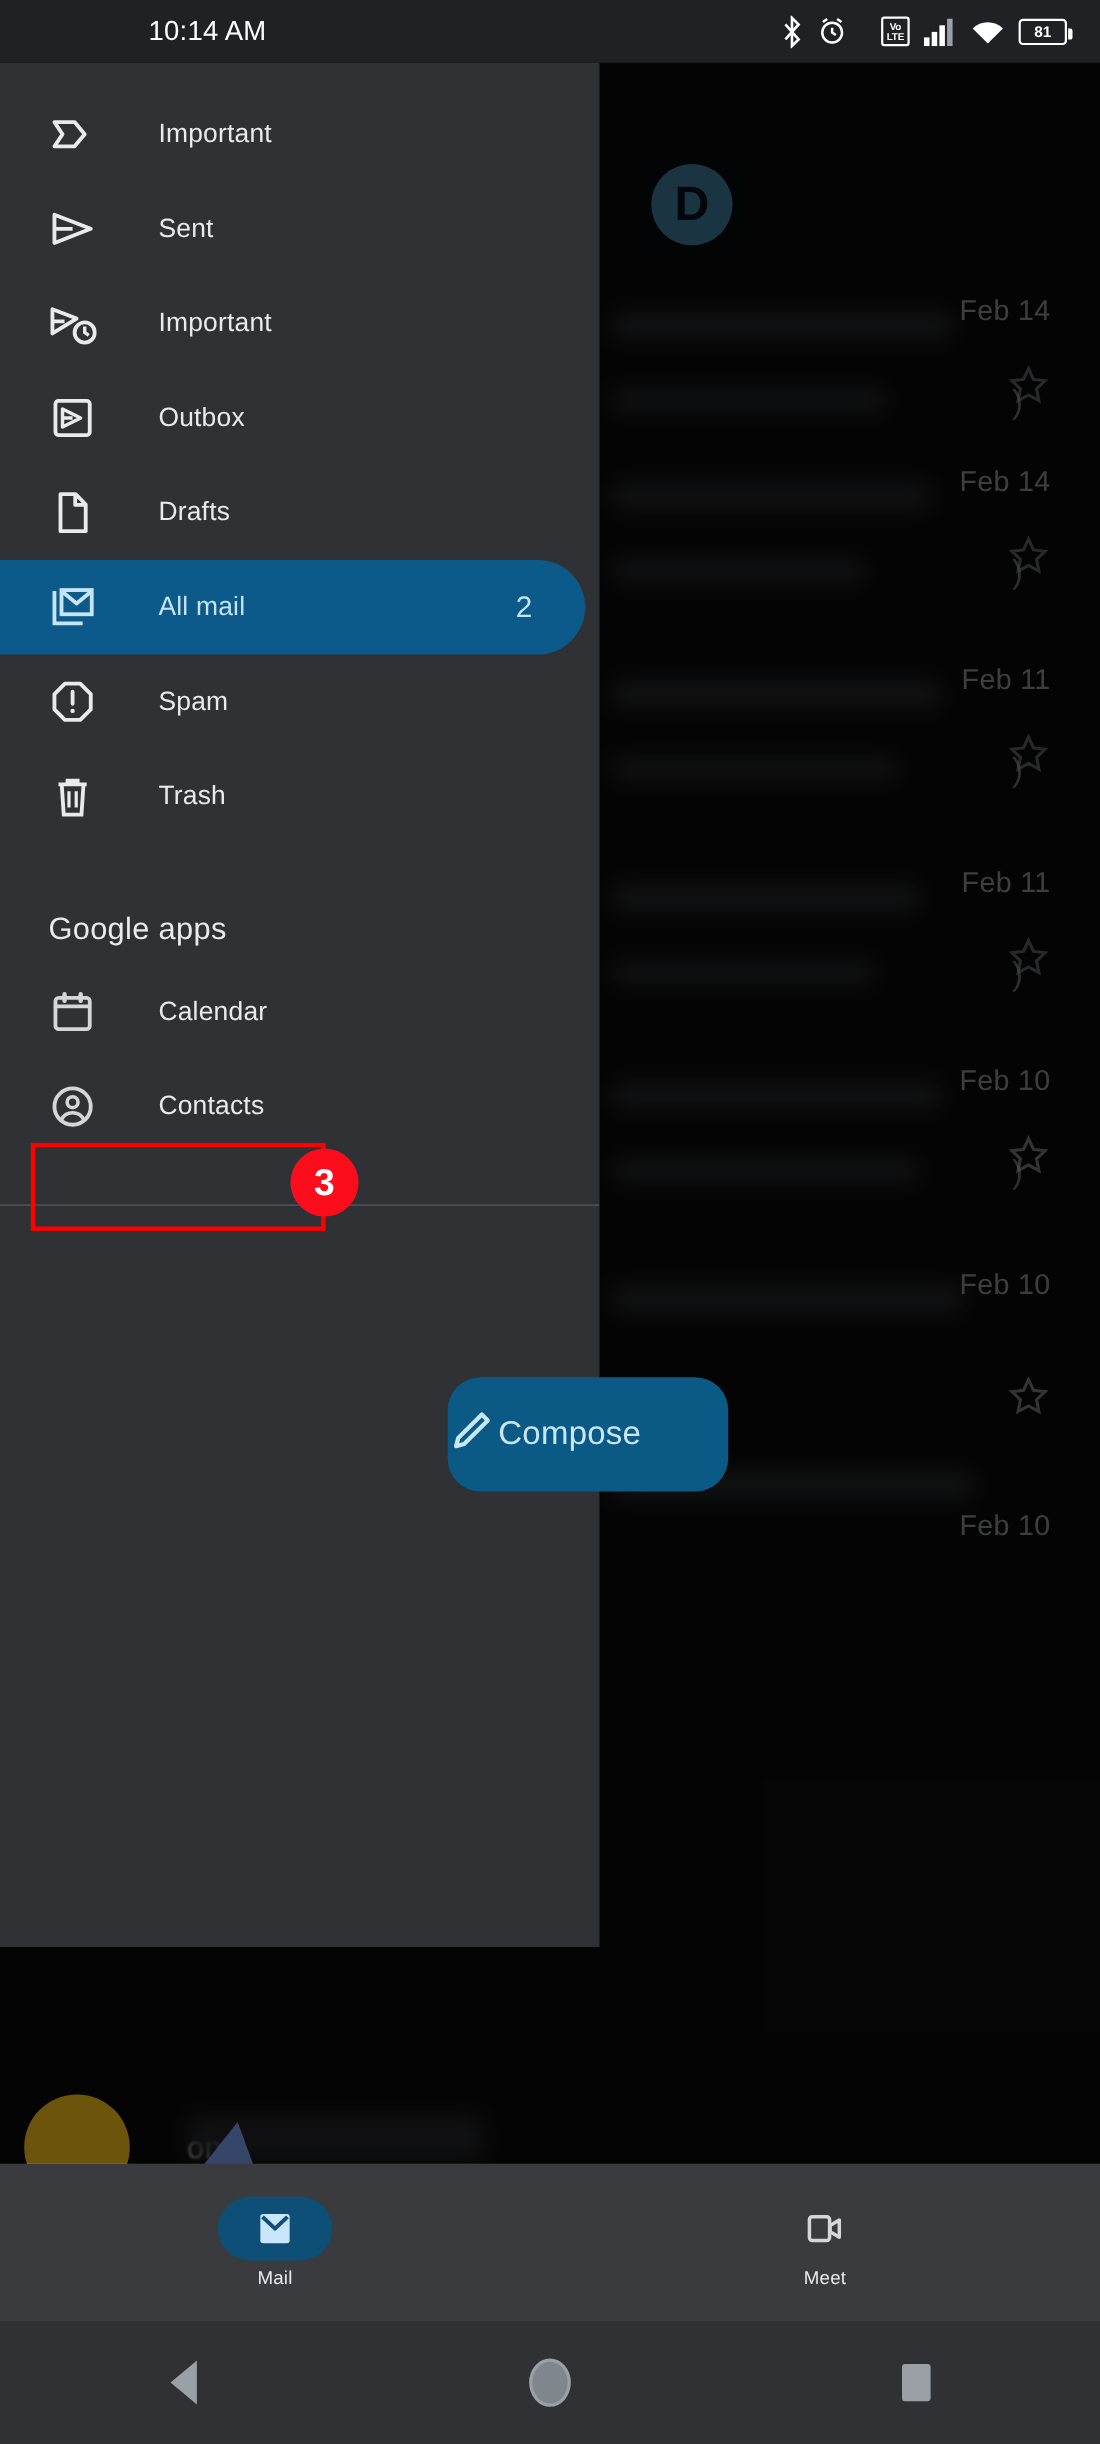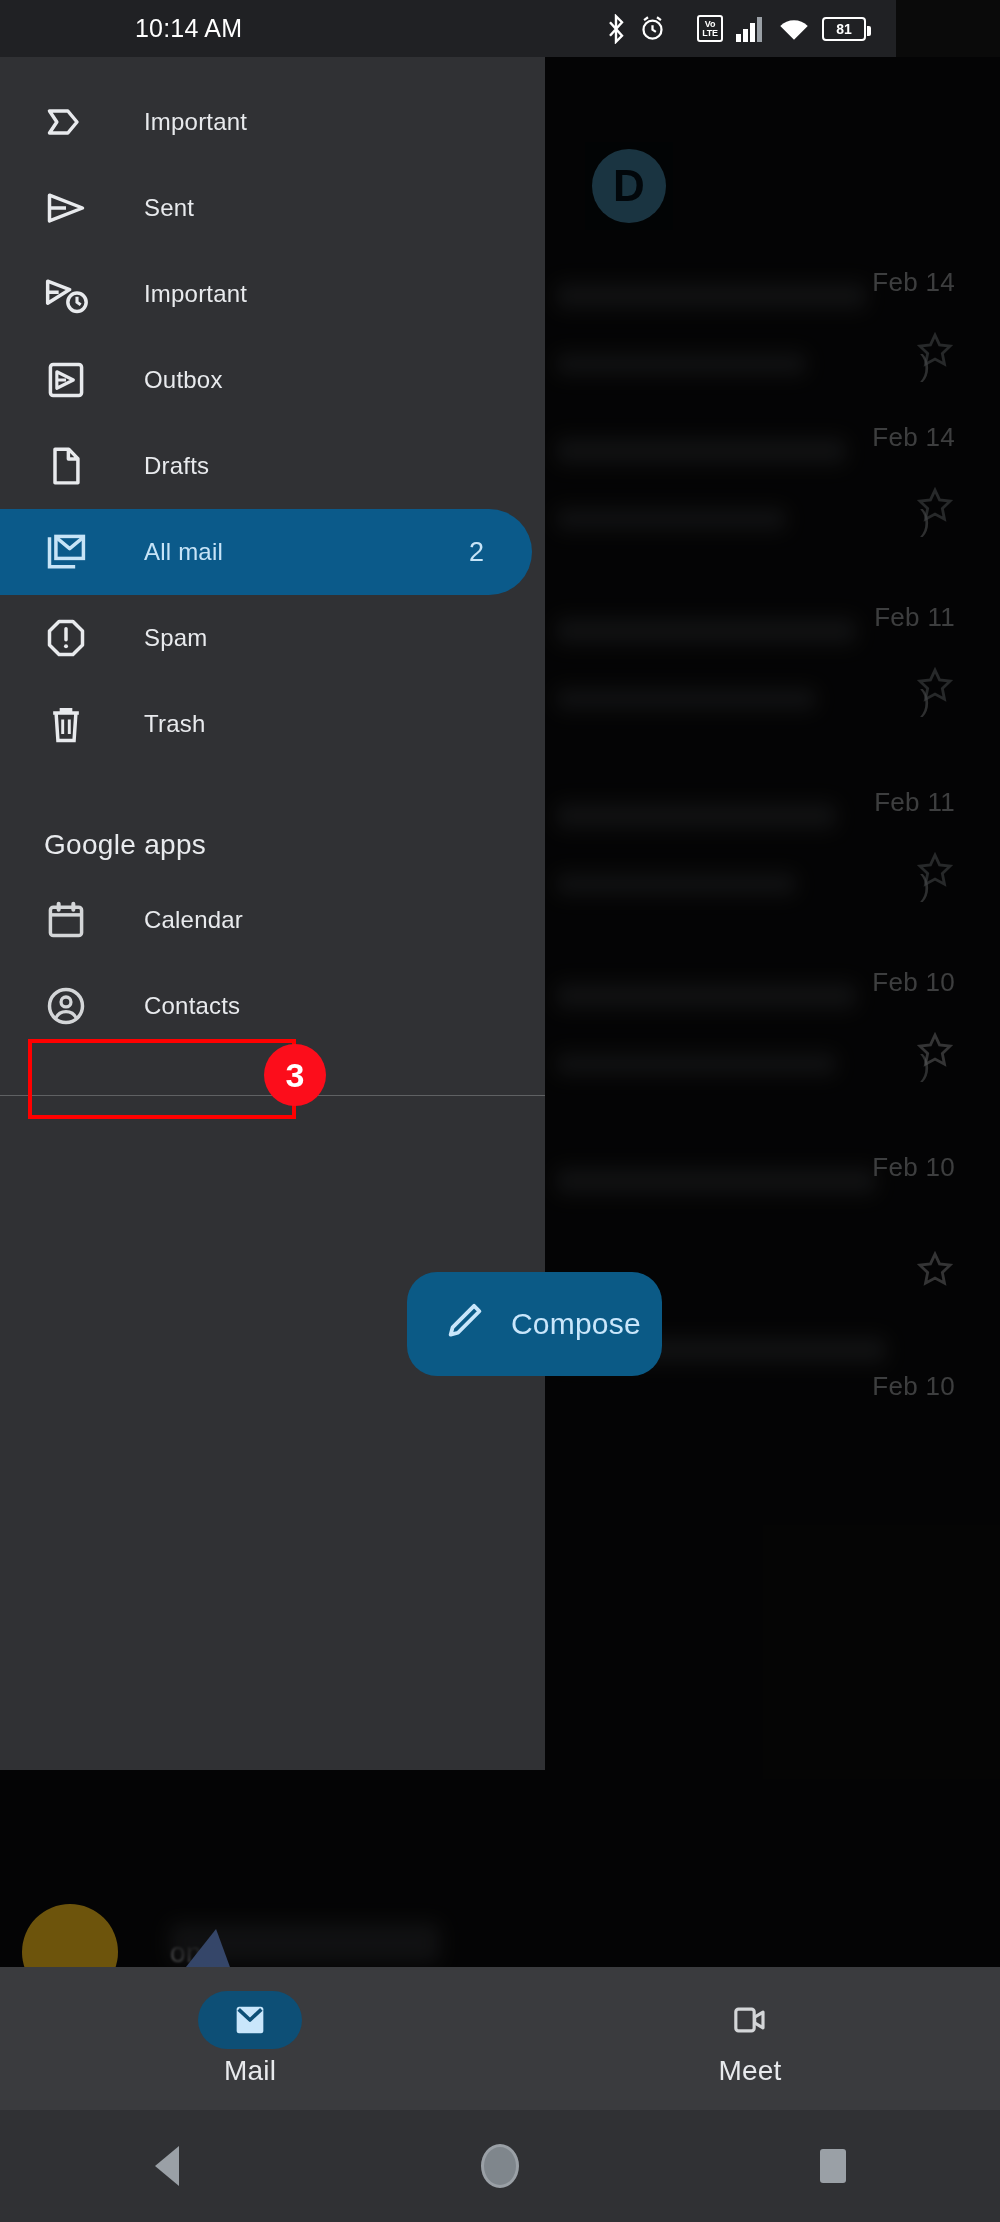--- a/index.html
+++ b/index.html
@@ -6,21 +6,21 @@
   html,body{
     width:1000px; height:2222px; overflow:hidden;
     background:#000;
     font-family:"Liberation Sans", sans-serif;
     -webkit-font-smoothing:antialiased;
   }
   #screen{ position:relative; width:1000px; height:2222px; background:#0a0a0a; }
 
   
   .statusbar{
-    position:absolute; left:0; top:0; width:896px; height:57px;
+    position:absolute; left:0; top:0; width:1000px; height:57px;
     background:#202124; color:#fff; display:flex; align-items:center;
     padding:0 30px; z-index:60;
   }
   .sb-time{ font-size:25px; letter-spacing:.2px; margin-left:105px; color:#fff;}
   .sb-right{ margin-left:auto; display:flex; align-items:center; gap:13px; }
   .sb-icon{ display:flex; align-items:center; justify-content:center; }
   .volte{
     border:2px solid #fff; border-radius:3px; width:26px; height:27px;
     display:flex; flex-direction:column; align-items:center; justify-content:center;
     line-height:.95; font-size:9px; font-weight:bold; letter-spacing:-.2px;margin-left:18px;
@@ -108,35 +108,35 @@
   .badge3{
     position:absolute; left:264px; top:1044px; width:62px; height:62px; border-radius:50%;
     background:#fc0d1b; color:#fff; font-size:34px; font-weight:bold;
     display:flex; align-items:center; justify-content:center; z-index:31;
   }
 
   
   .fab{
     position:absolute; left:407px; top:1252px; width:255px; height:104px;
     background:#0b5a86; border-radius:30px; display:flex; align-items:center;
-    gap:22px; padding-left:36px; z-index:40; cursor:pointer;margin-top:20px;
+    z-index:40; cursor:pointer;
   }
   .fab .txt{ font-size:30px; color:#c9e6fb; letter-spacing:.2px; }
 
   
   .bottomnav{
     position:absolute; left:0; top:1967px; width:1000px; height:143px;
     background:#3a3b3e; display:flex; z-index:50;
   }
   .bn-item{ flex:1; display:flex; flex-direction:column; align-items:center; justify-content:center; gap:6px; cursor:pointer; }
   .bn-pill{
     width:104px; height:58px; border-radius:29px; display:flex; align-items:center; justify-content:center;
   }
   .bn-pill.on{ background:#0d4f76; }
-  .bn-lbl{ font-size:28px; color:#e8eaed; letter-spacing:.2px; }
+  .bn-lbl{ font-size:17px; color:#e8eaed; letter-spacing:.2px; }
 
   
   .navbar{
     position:absolute; left:0; top:2110px; width:1000px; height:112px;
     background:#303134; display:flex; align-items:center; z-index:55;
   }
   .nb{ flex:1; display:flex; align-items:center; justify-content:center; cursor:pointer; }
   .nb-back{
     width:0; height:0; border-top:20px solid transparent; border-bottom:20px solid transparent;
     border-right:24px solid #9aa0a6;

